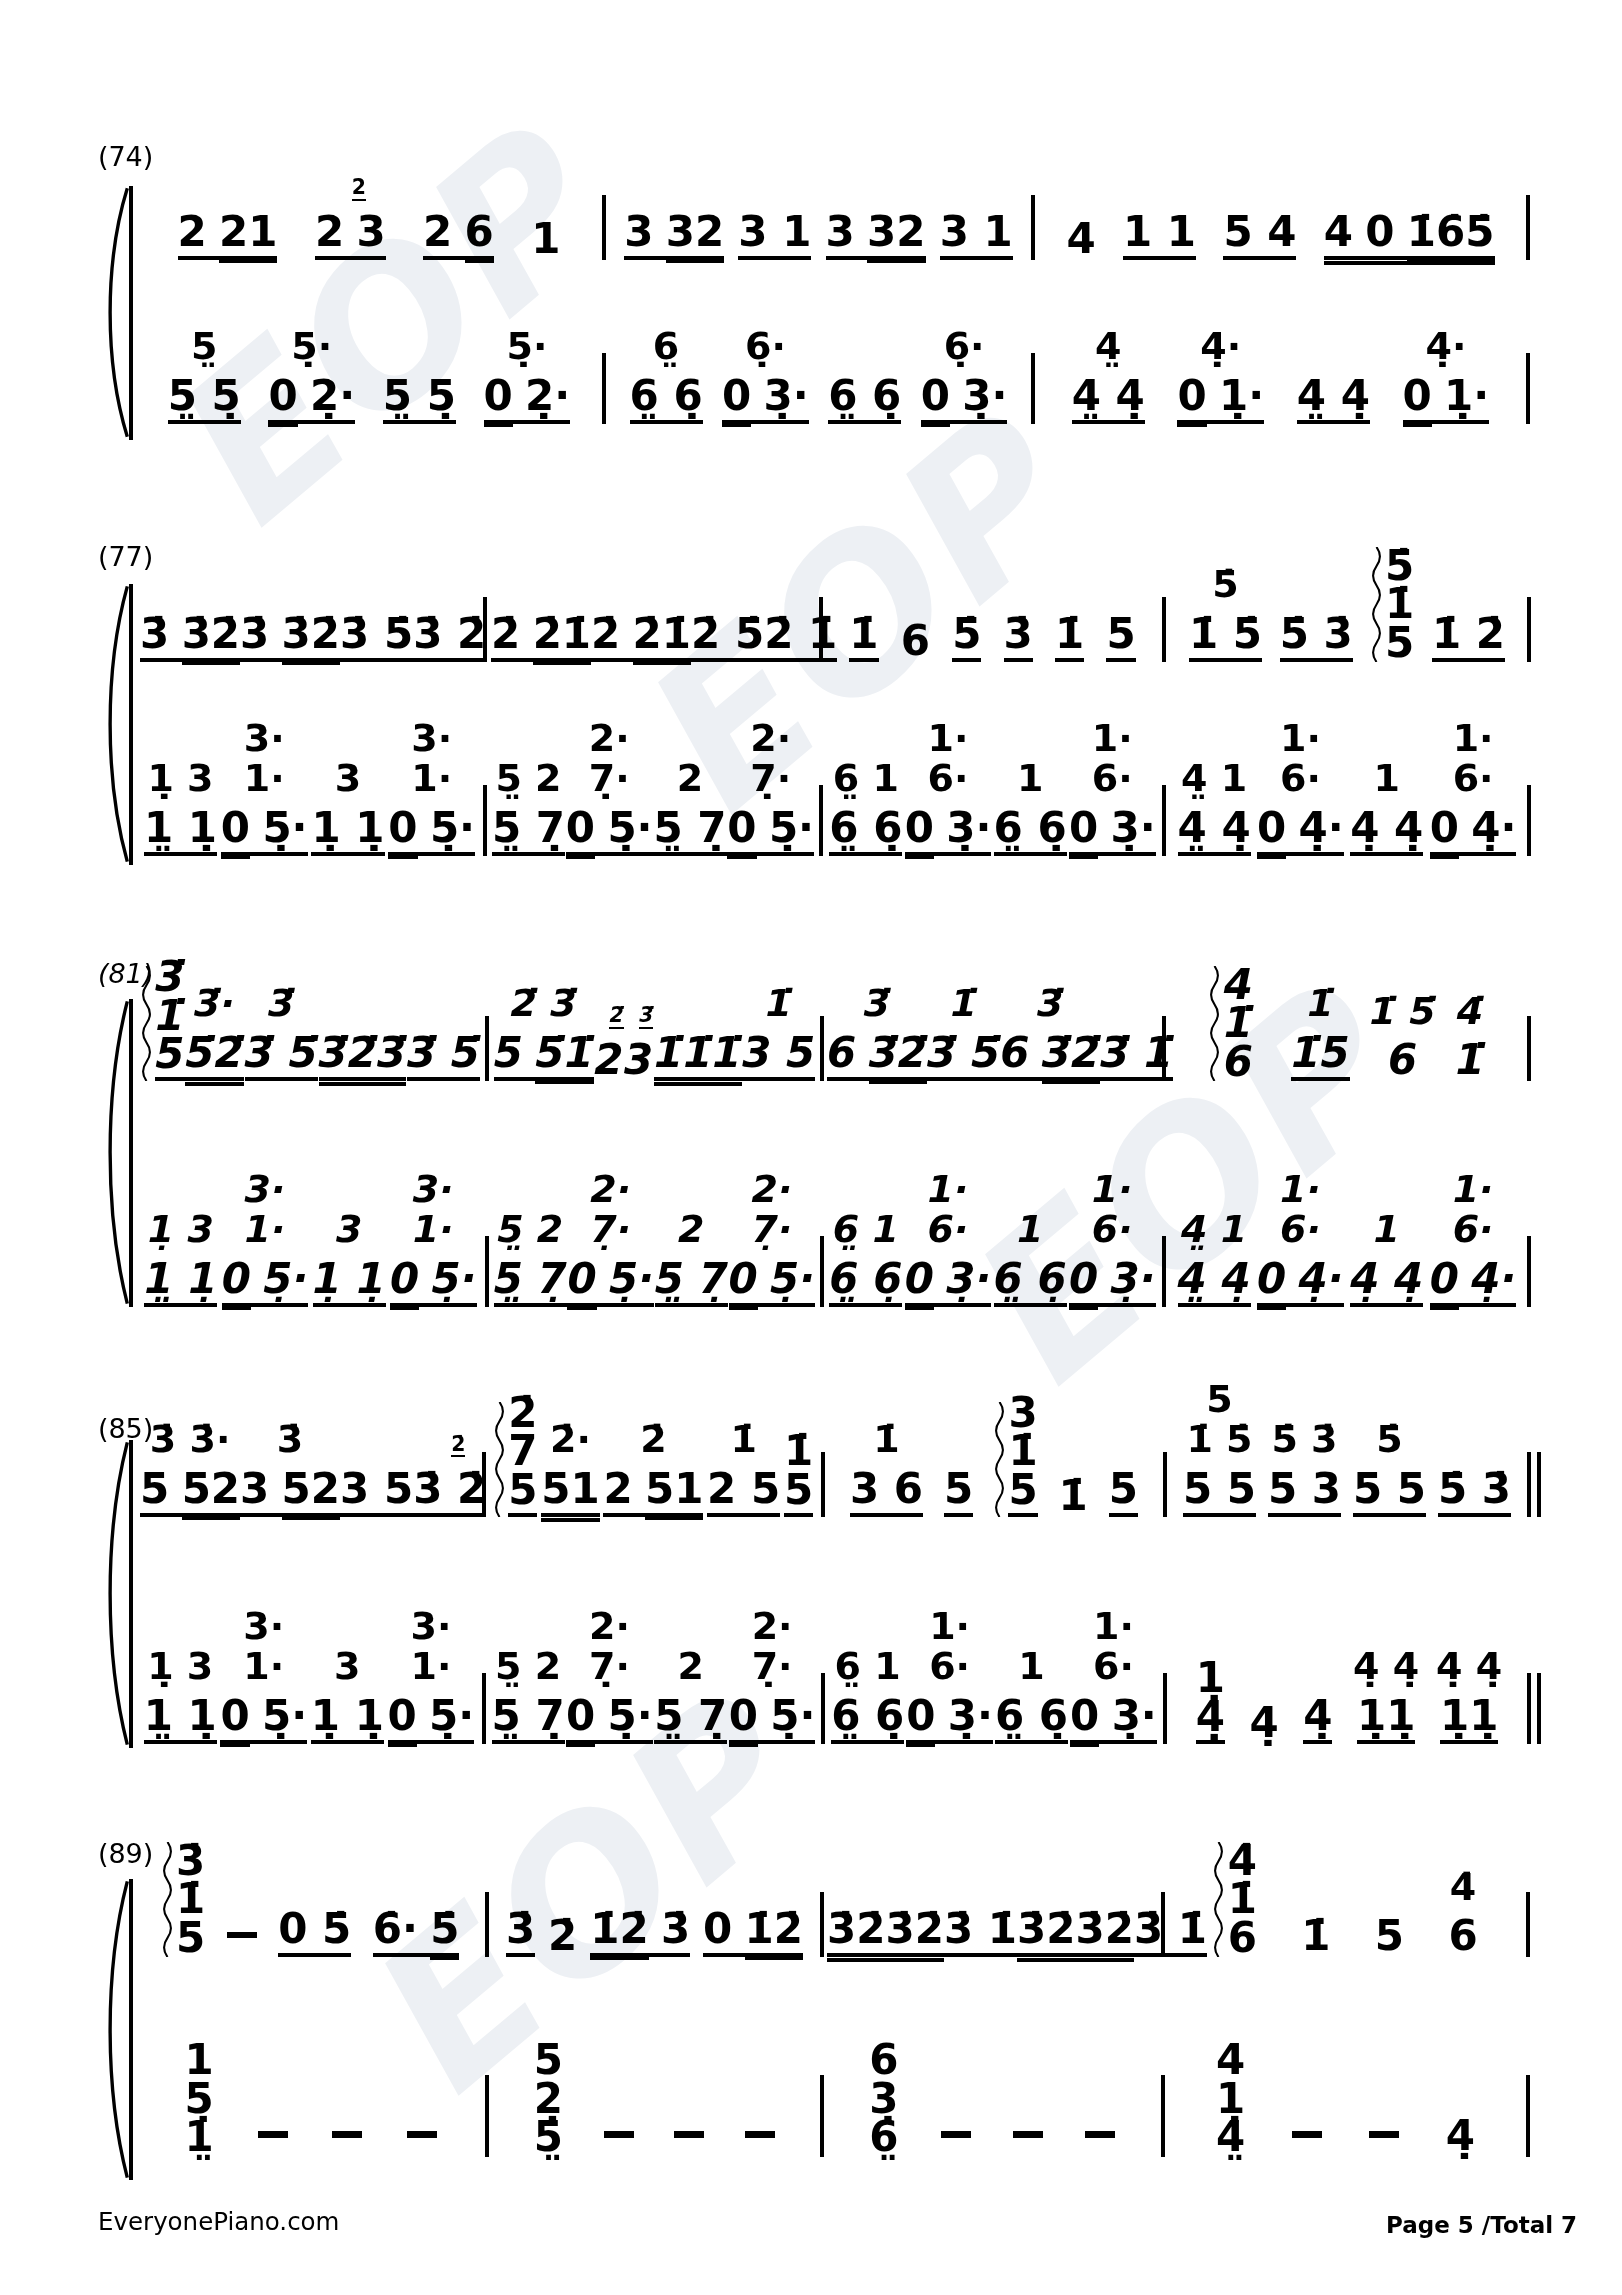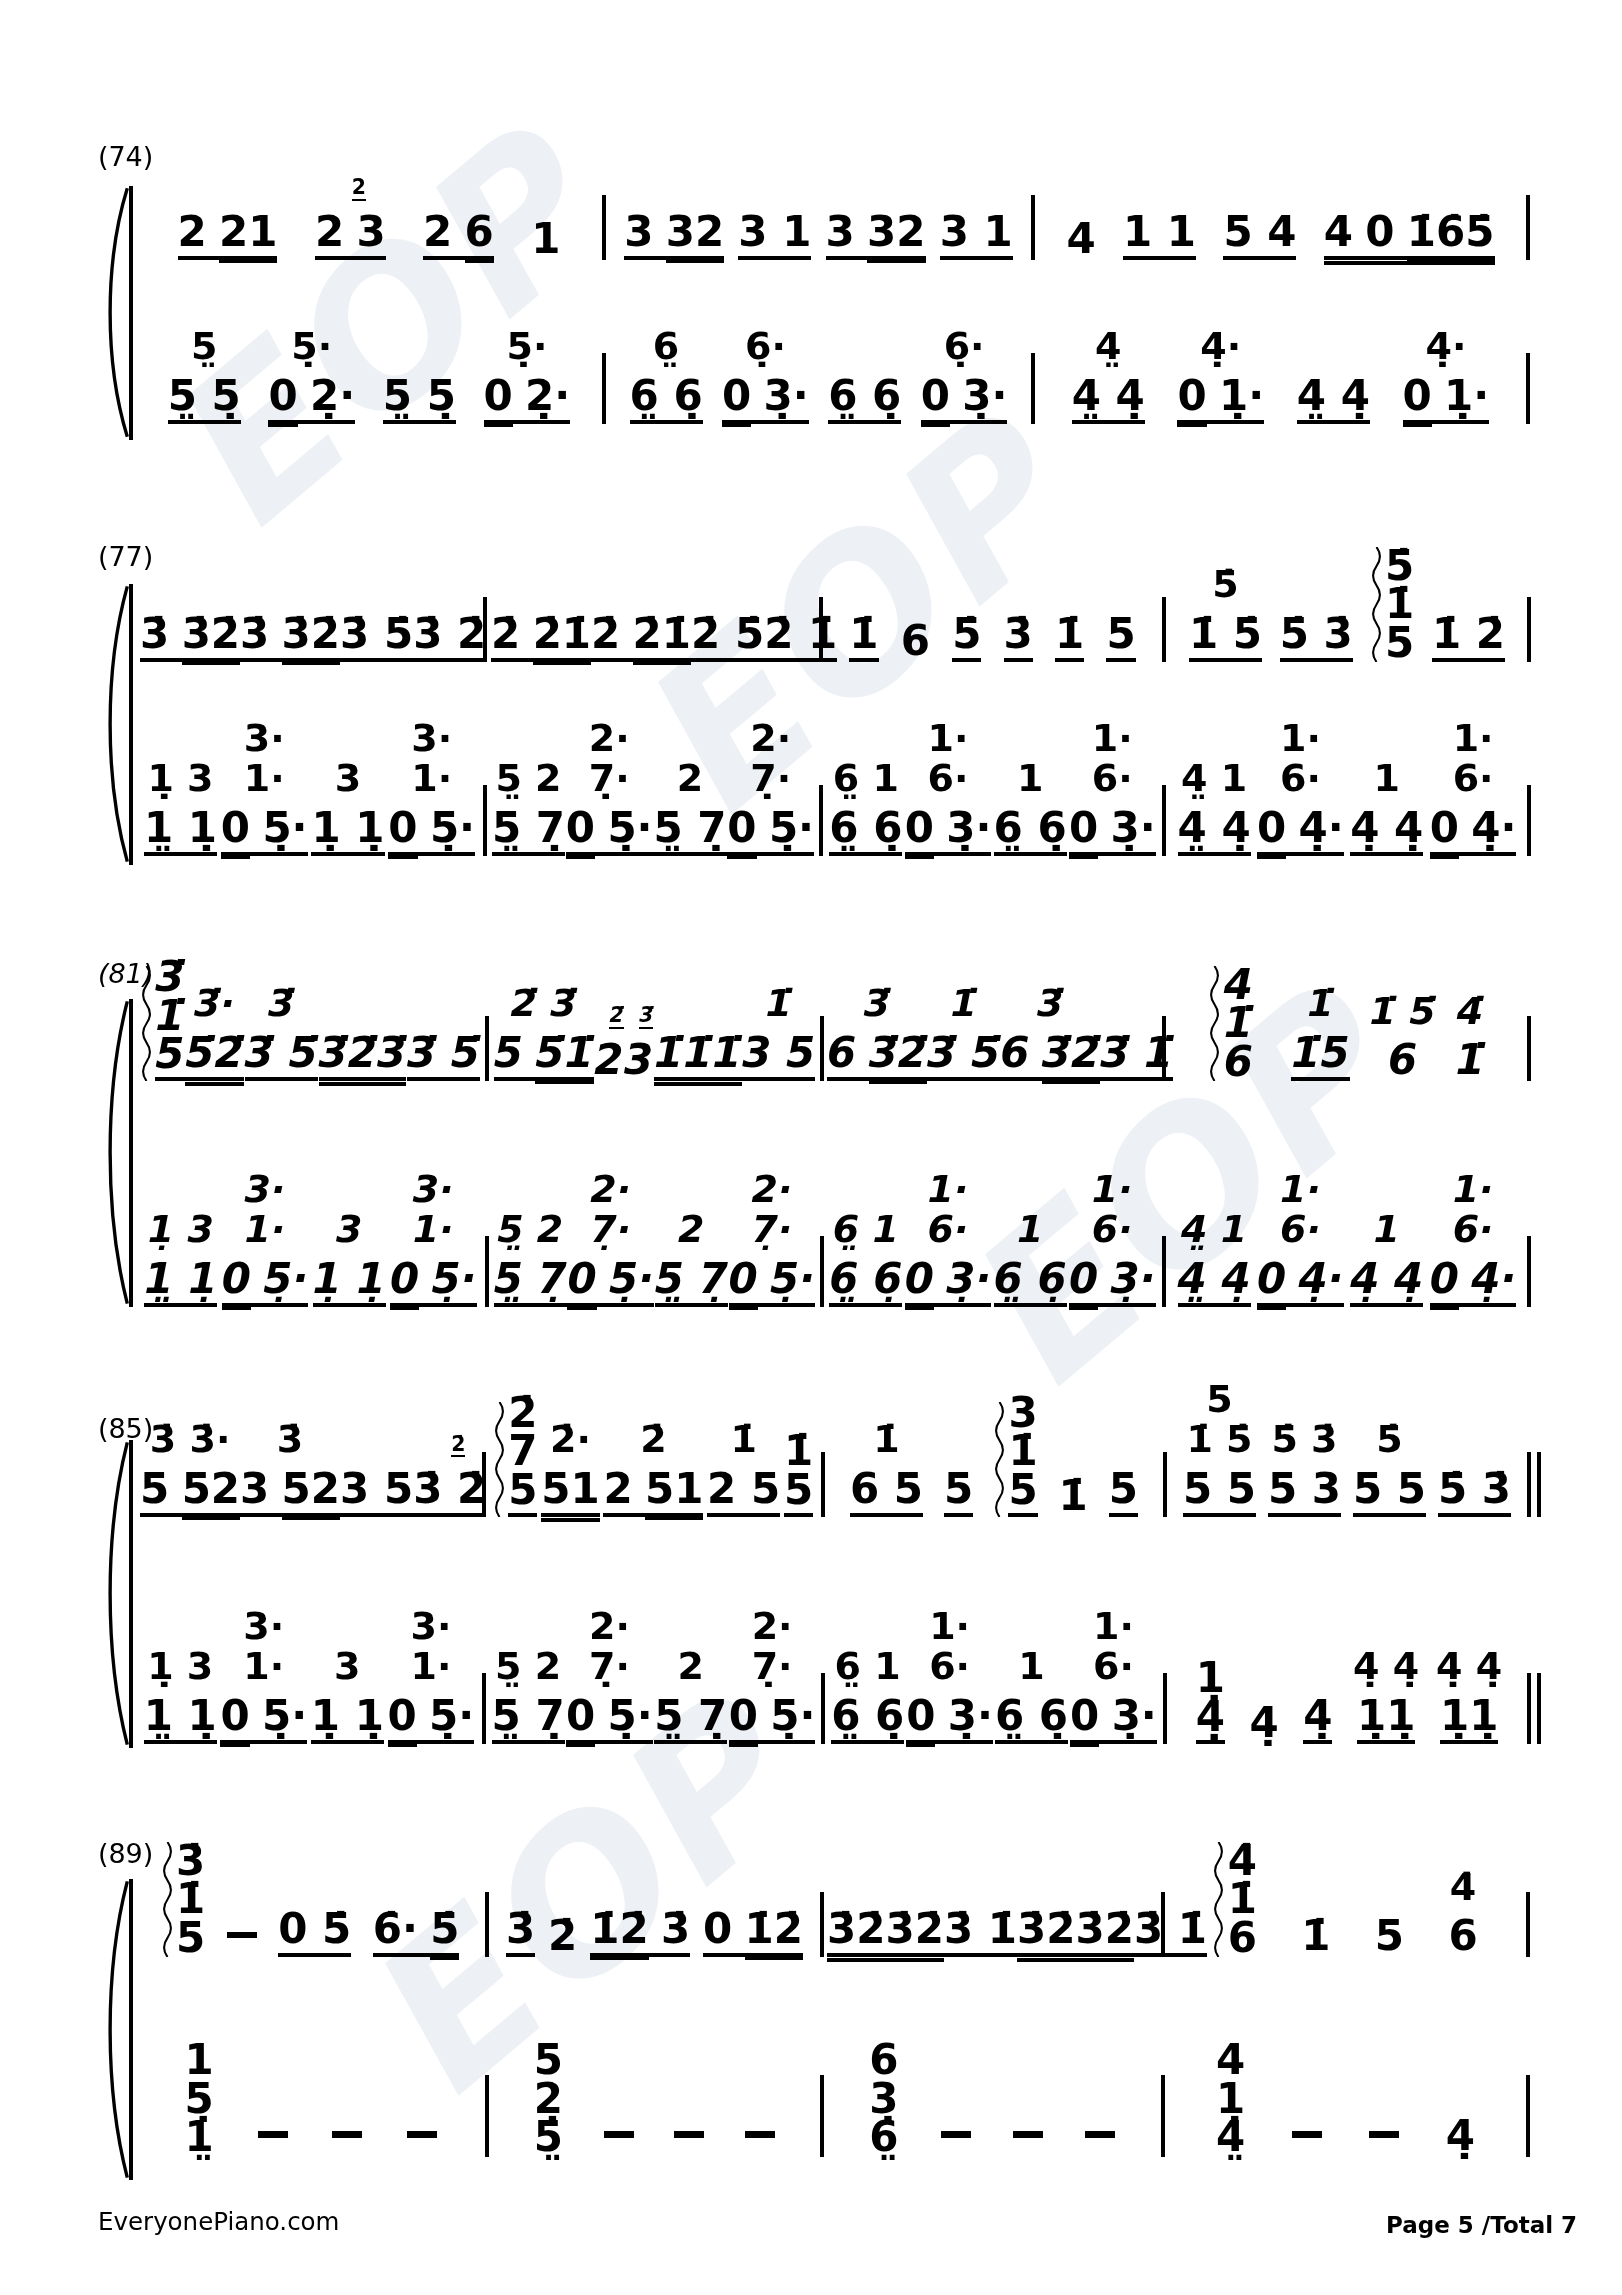--- a/index.html
+++ b/index.html
@@ -641,21 +641,21 @@
             </span>
             <span class="cell">
               <span class="stackwrap">
                 <span class="col u1"><span>1̇</span><span>5</span></span>
               </span>
             </span>
           </div>
           <div class="measure" style="left: 689px; width: 342px;">
             <span class="cell">
               <span class="up"><span>1̇</span></span>
-              <span class="note u1">6 5</span>
+              <span class="note u1">3 6</span>
             </span>
             <span class="cell">
               <span class="note u1">5</span>
             </span>
             <span class="cell">
               <span class="stackwrap">
                 <span class="arp">
                   <svg width="11" height="115" viewBox="0 0 16 168">
                     <path d="M8 0 q10 14 0 28 t0 28 t0 28 t0 28 t0 28 t0 28" fill="none" stroke="#000" stroke-width="3"></path>
                   </svg>

